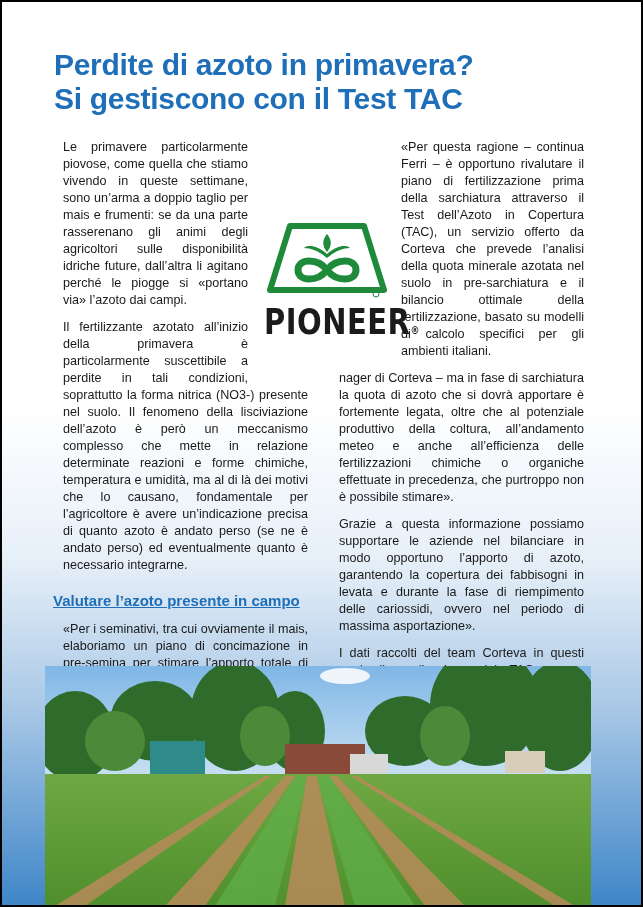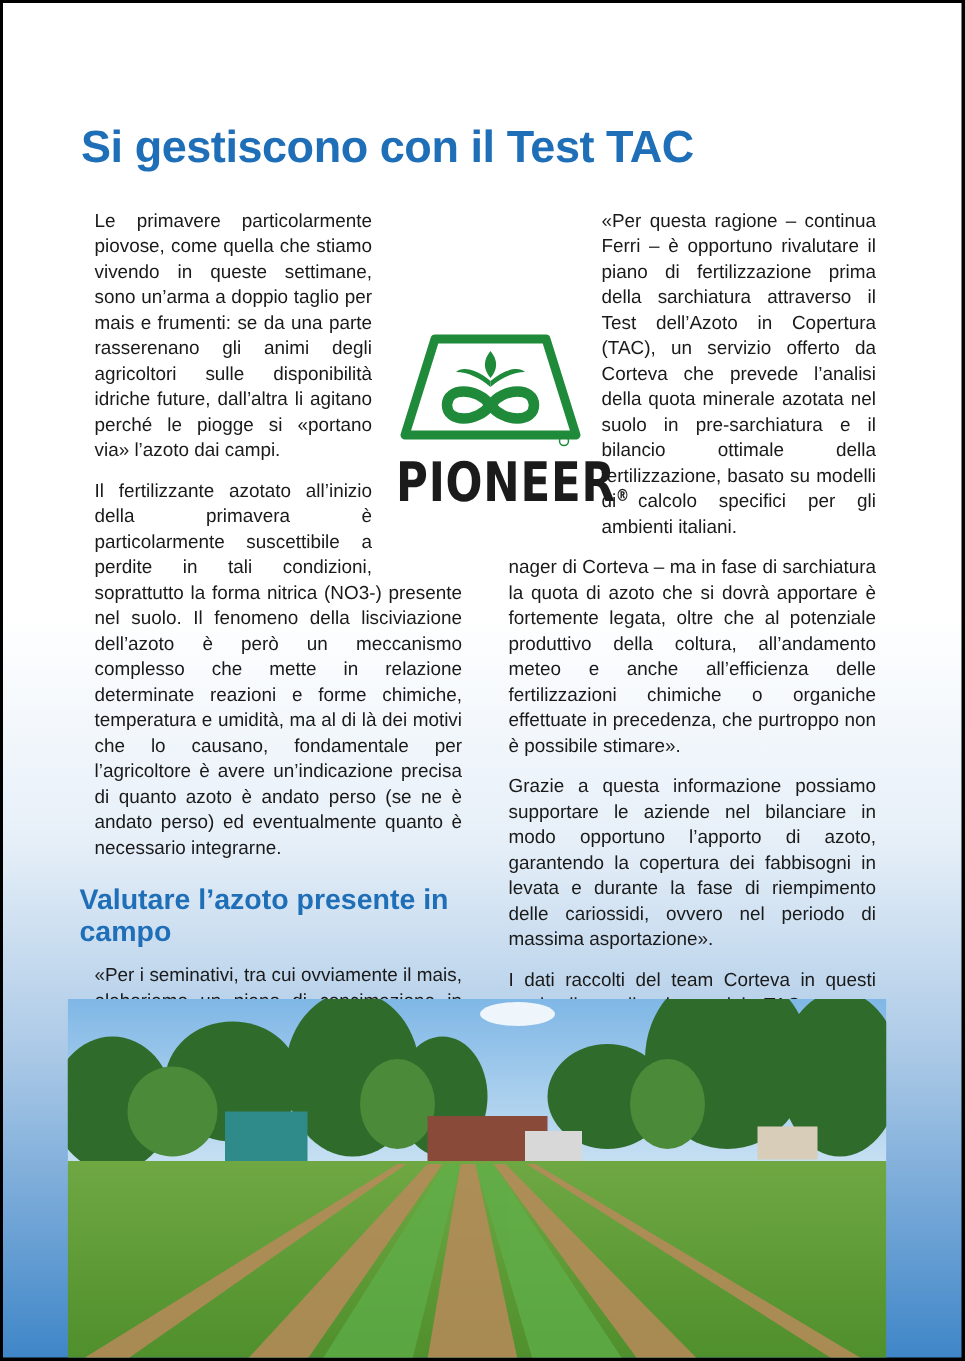--- a/index.html
+++ b/index.html
@@ -22,22 +22,22 @@
       position: absolute; top: 127px; width: 265px;
       font-size: 12.6px; line-height: 17px; color: #1a1a1a;
       text-align: justify;
     }
     .col.left { left: 51px; }
     .col.right { left: 327px; }
     .col p { margin: 10px; }
     .float-right-space { float: right; width: 70px; height: 155px; shape-outside: margin-box; }
     .float-left-space { float: left; width: 72px; height: 145px; margin-top: 85px; }
     .subhead {
-      color: #1f6fb8; font-weight: bold; font-size: 19px; line-height: 21px;
-      margin: 16px 0 10px 0; text-align: left;
+      color: #1f6fb8; font-weight: bold; font-size: 15px; line-height: 21px;
+      margin: 16px 0 10px 0; text-align: left; text-decoration: underline;
     }
     .logo {
       position: absolute; left: 258px; top: 218px; width: 134px; height: 118px; text-align: right;
     }
     .logo svg { display: block; }
     .logo-word {
       position: absolute; left: 4px; top: 80px; font-weight: bold; font-size: 29px;
       color: #1b1b1b; letter-spacing: 0.5px; transform: scaleY(1.25); transform-origin: top left;
       font-family: "DejaVu Sans", sans-serif;
     }
@@ -48,21 +48,21 @@
     .photo svg { display: block; }
     b { font-weight: bold; }
     i { font-style: italic; }
   </style>
 </head>
 <body>
 
 <div class="page">
 
   <h1 class="title">
-    <br>
+    <span>Perdite di azoto in primavera?</span><br>
     <span>Si gestiscono con il Test TAC</span>
   </h1>
 
   <div class="col left">
     <div class="float-right-space" style="margin-top:102px;"></div>
     <p>Le primavere particolarmente piovose, come quella che stiamo vivendo in queste settimane, sono un’arma a doppio taglio per mais e frumenti: se da una parte rasserenano gli animi degli agricoltori sulle disponibilità idriche future, dall’altra li agitano perché le piogge si «portano via» l’azoto dai campi.</p>
     <p>Il fertilizzante azotato all’inizio della primavera è particolarmente suscettibile a perdite in tali condizioni, soprattutto la forma nitrica (NO3-) presente nel suolo. Il fenomeno della lisciviazione dell’azoto è però un meccanismo complesso che mette in relazione determinate reazioni e forme chimiche, temperatura e umidità, ma al di là dei motivi che lo causano, fondamentale per l’agricoltore è avere un’indicazione precisa di quanto azoto è andato perso (se ne è andato perso) ed eventualmente quanto è necessario integrarne.</p>
     <div class="subhead">Valutare l’azoto presente in campo</div>
     <p><span>«Per i seminativi, tra cui ovviamente il mais, elaboriamo un piano di concimazione in pre-semina per stimare l’apporto totale di azoto da fornire alla coltura e da frazionare tra pre-semina e copertura – spiega </span><b>Alessandro Ferri</b><span>, Europe analytical services ma-</span></p>
   </div>

